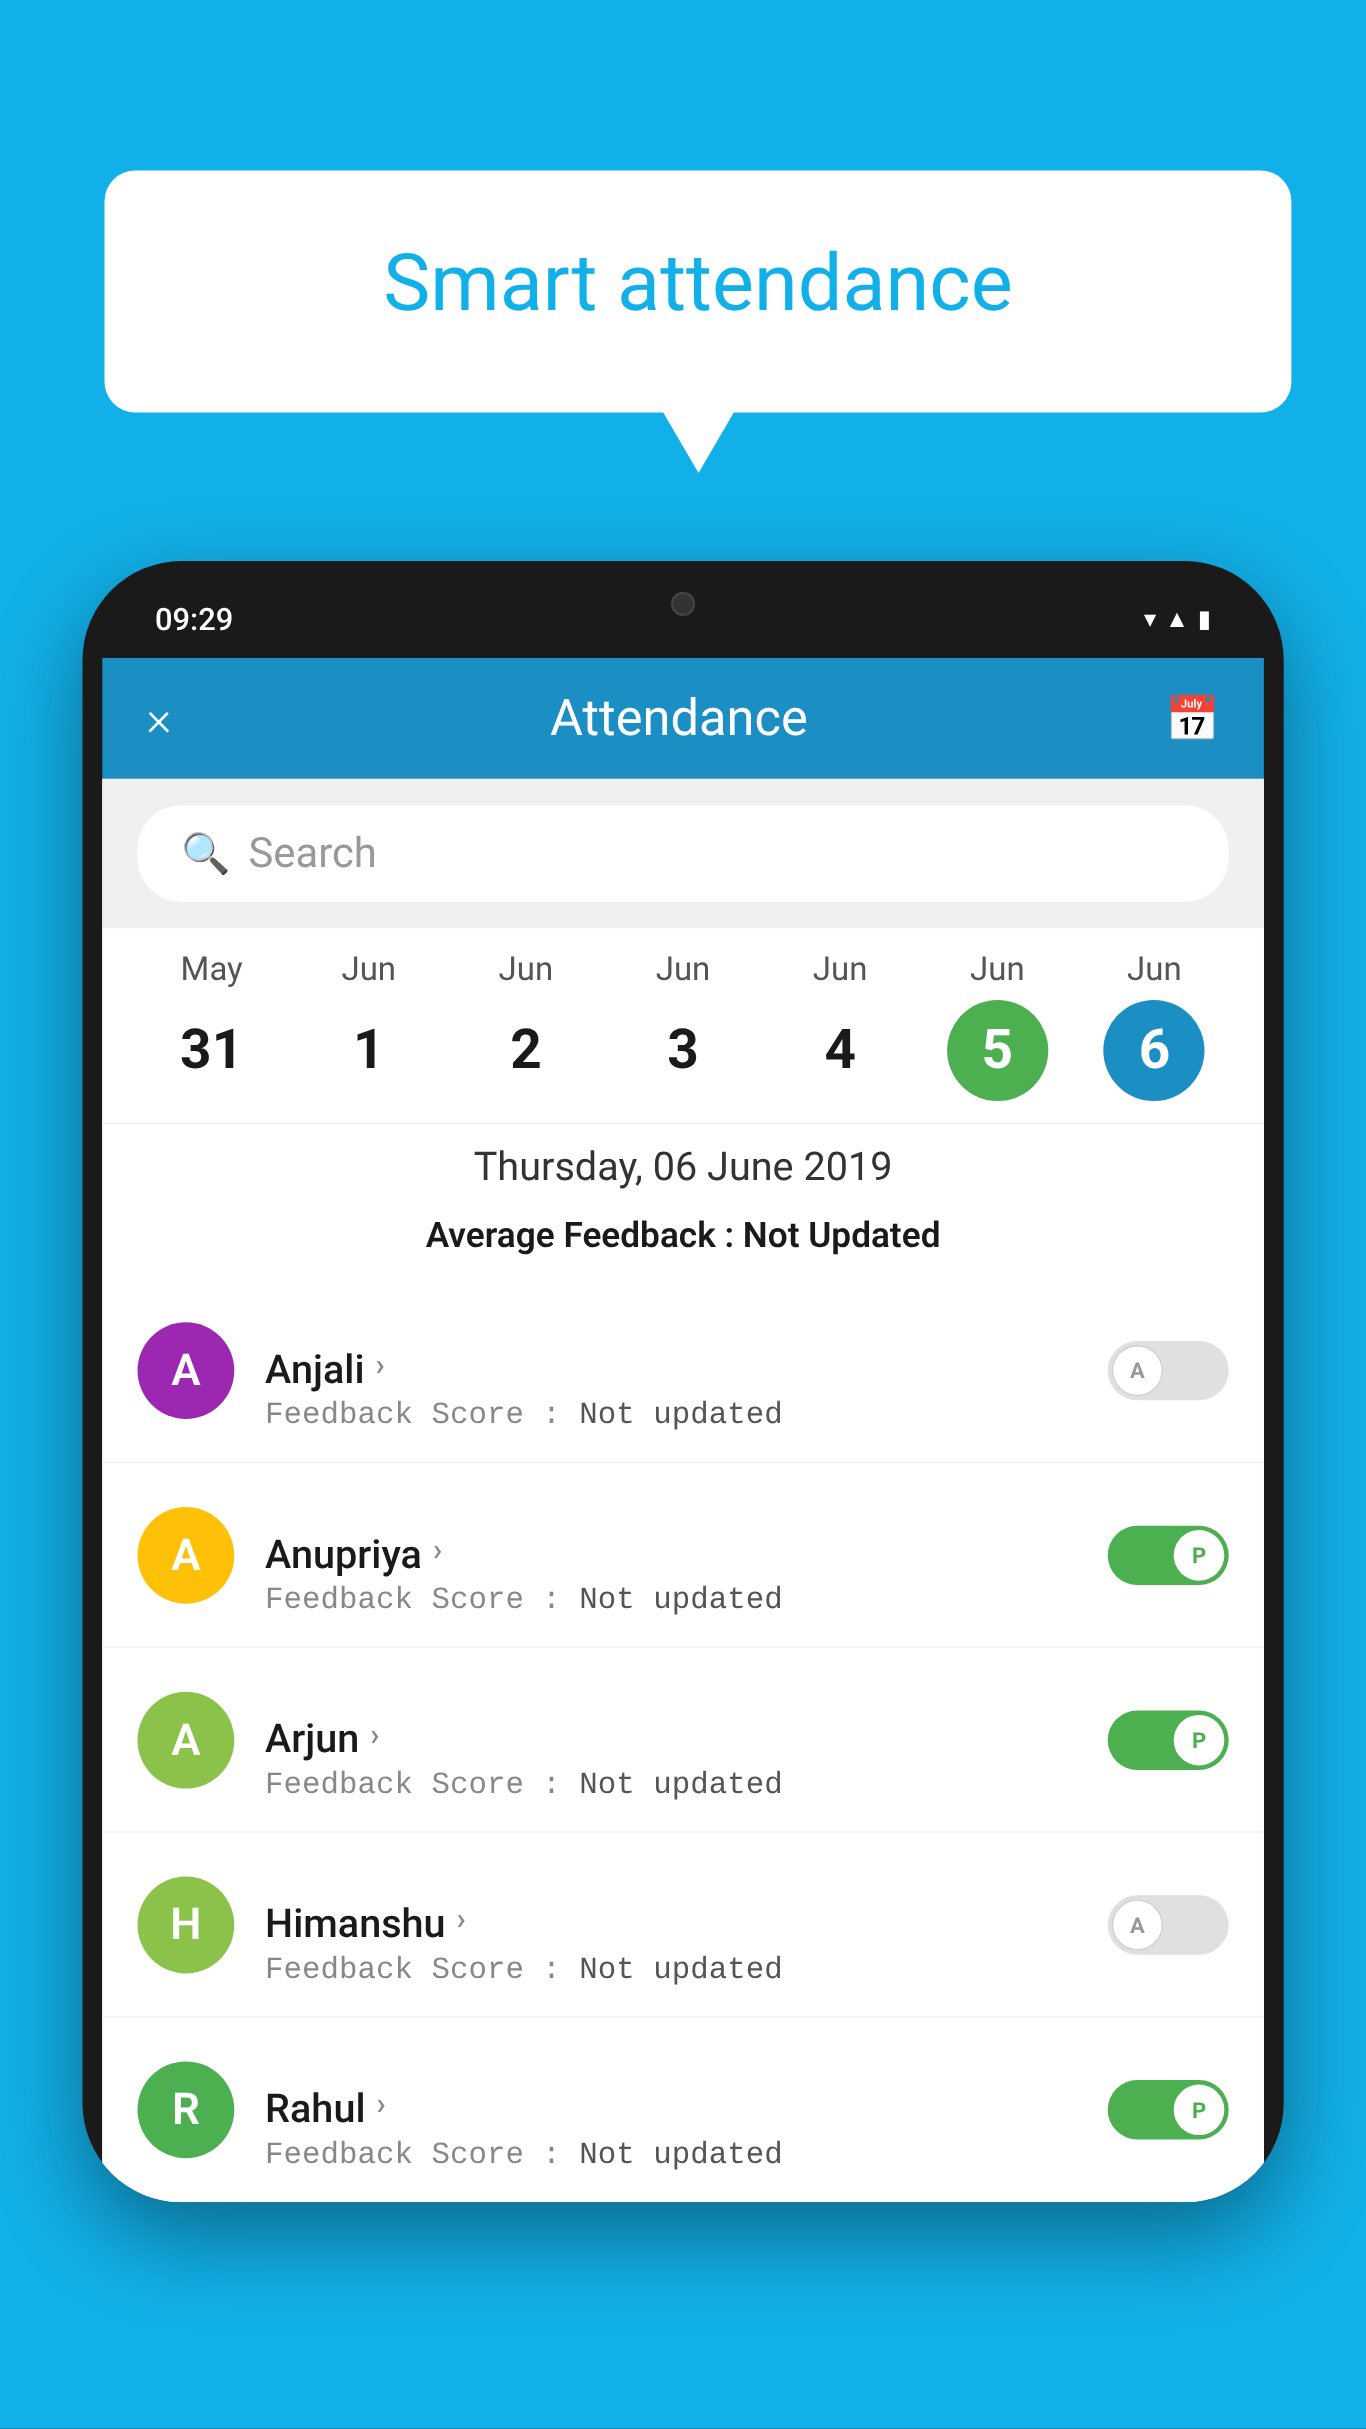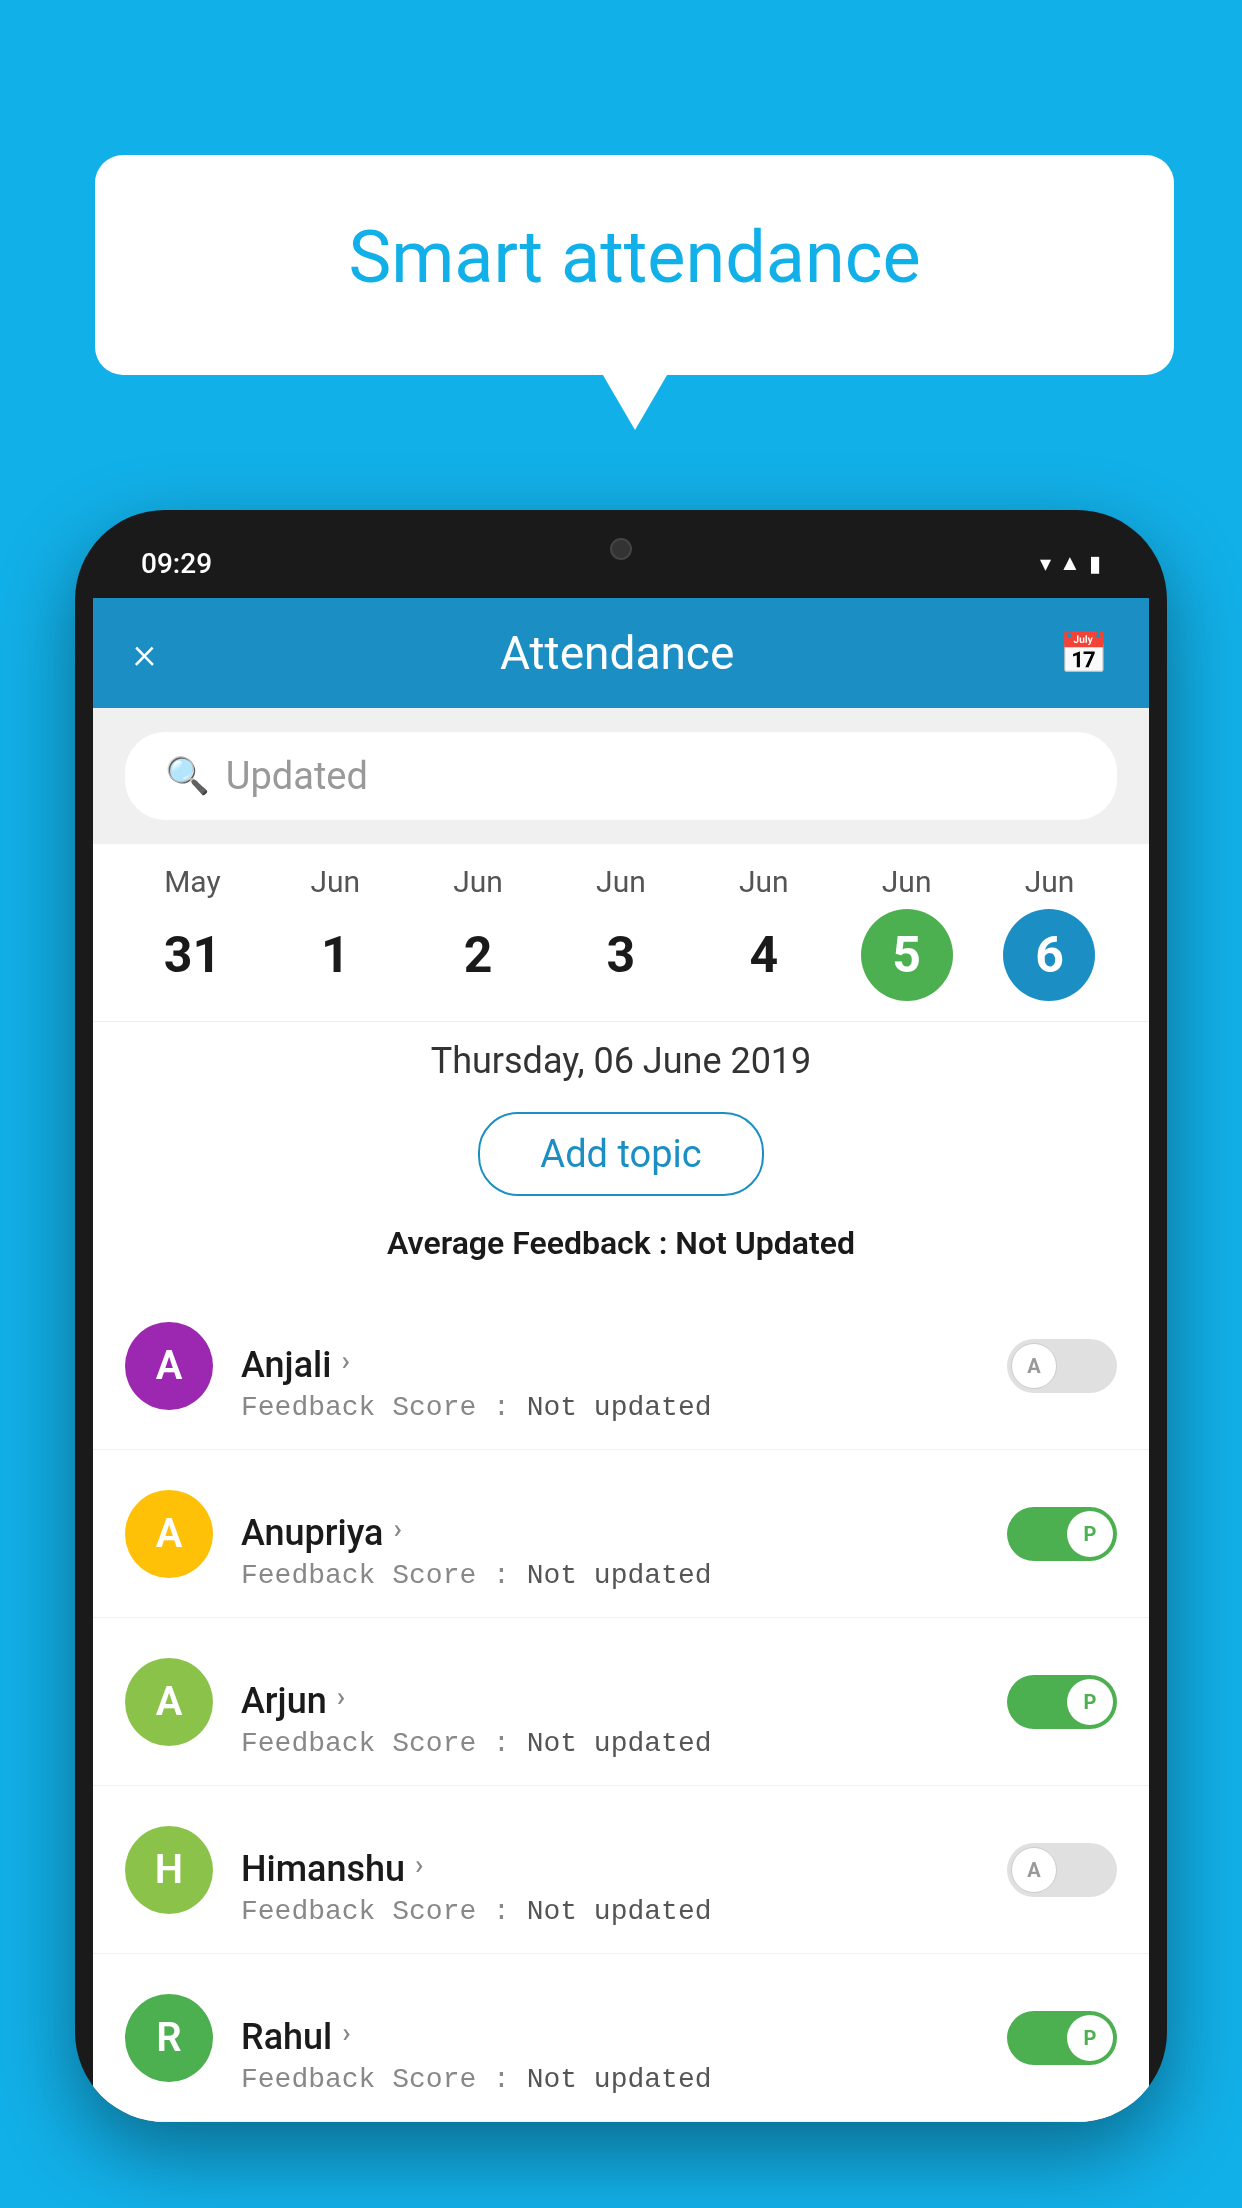--- a/index.html
+++ b/index.html
@@ -408,21 +408,21 @@
       <span class="header-close">×</span>
       <span class="header-title">Attendance</span>
       <span class="header-calendar">📅</span>
     </div>
 
     <div class="app-content">
 
       <div class="search-bar">
         <div class="search-input">
           <span class="search-icon-unicode">🔍</span>
-          <span style="color:#999;">Updated</span>
+          <span style="color:#999;">Search</span>
         </div>
       </div>
 
       <div class="date-picker">
         <div class="date-picker-row" id="date-picker-row">
         <div class="date-item">
               <div class="date-month">May</div>
               <div class="date-day">31</div>
             </div>
             <div class="date-item">
@@ -447,23 +447,20 @@
             </div>
             <div class="date-item">
               <div class="date-month">Jun</div>
               <div class="date-day selected">6</div>
             </div>
           </div>
       </div>
 
       <div class="date-header">Thursday, 06 June 2019</div>
 
-      <div class="add-topic-container">
-        <div class="add-topic-btn">Add topic</div>
-      </div>
 
       <div class="avg-feedback">
         <span>Average Feedback :</span>
         <span>Not Updated</span>
       </div>
 
       <div class="student-list" id="student-list">
       <div class="student-item">
             <div class="student-avatar" style="background: rgb(156, 39, 176);">A</div>
             <div class="student-info">

